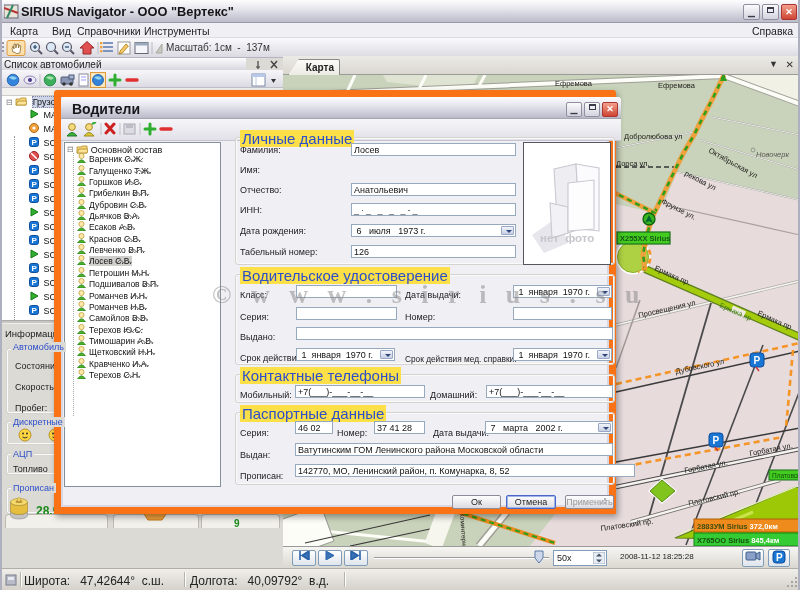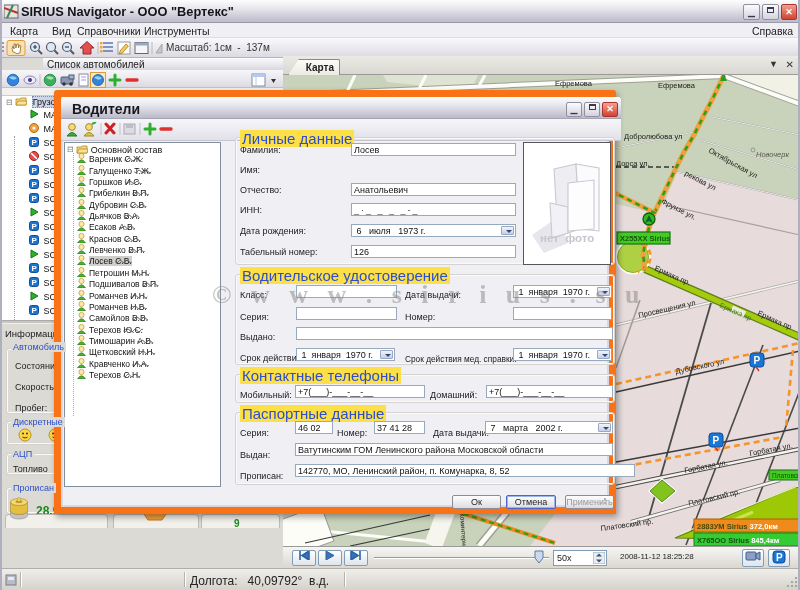--- a/index.html
+++ b/index.html
@@ -12,21 +12,21 @@
 .tbtn{position:absolute;top:4px;width:17px;height:16px;border:1px solid #8f8fa0;border-radius:2px;background:linear-gradient(#fbfbfd,#d4d3de);color:#3a3a4a;font-size:9px;text-align:center;line-height:14px;}
 .tbtn.close{background:linear-gradient(#f3a08c,#cf4432);border-color:#a33;color:#fff;font-weight:bold;}
 
 #menu{left:0;top:23px;width:800px;height:15px;background:#f0eff4;border-bottom:1px solid #dddce4;font-size:10.5px;color:#222;}
 #menu span{position:absolute;top:2px;}
 
 #tool{left:0;top:38px;width:800px;height:20px;background:linear-gradient(#fafafc,#dbdae2);border-bottom:1px solid #b5b4c0;}
 #tool .txt{position:absolute;left:166px;top:4px;font-size:10px;color:#333;}
 
 #lpanel{left:0;top:58px;width:283px;height:510px;background:#dcdad5;}
-#lphead{left:0;top:0;width:283px;height:14px;background:linear-gradient(#fcfcfd,#d5d4dd);border-bottom:1px solid #b9b8c2;font-size:10px;color:#222;margin-left:43px;}
+#lphead{left:0;top:0;width:246px;height:14px;background:linear-gradient(#fcfcfd,#d5d4dd);border-bottom:1px solid #b9b8c2;font-size:10px;color:#222;}
 #lptool{left:0;top:12px;width:283px;height:18px;background:linear-gradient(#f7f7fa,#dcdbe3);border-bottom:1px solid #c2c1cb;}
 #lgrid{left:0;top:30px;width:283px;height:8px;background:#f2f1ee;border-bottom:1px solid #ccc;font-size:8px;color:#555;}
 #ltree{left:0;top:38px;width:283px;height:224px;background:#fff;font-size:9px;color:#111;}
 #linfo{left:0;top:262px;width:283px;height:248px;background:#dcdad5;font-size:9px;color:#222;}
 .grp{color:#2c4ecb;font-size:9px;background:#dcdad5;padding:0 2px;z-index:3;}
 
 #tabbar{left:283px;top:56px;width:517px;height:19px;background:linear-gradient(#eceae5,#d9d7d0);border-bottom:1px solid #9a9a9a;}
 #tab{position:absolute;left:5px;top:3px;width:52px;height:16px;background:linear-gradient(#fcfbf8,#eceae2);border:1px solid #8a8a8a;border-bottom:none;border-radius:2px 2px 0 0;font-size:10px;font-weight:bold;color:#222;text-align:right;line-height:15px;padding-right:5px;clip-path:polygon(11px 0,100% 0,100% 100%,0 100%);}
 #map{left:283px;top:75px;width:517px;height:471px;background:#c9d2ba;overflow:hidden;}
 
@@ -452,20 +452,21 @@
     <div class="pbtn" style="left:485px;top:2px;width:22px;height:18px"><svg width="14" height="14">
           <rect x="1" y="1" width="12" height="12" rx="3" fill="#1976d2" stroke="#0c4d9e"></rect>
           <text x="4" y="11" font-size="10" fill="#fff" font-weight="bold">P</text>
         </svg></div>
   </div>
   <div class="abs" id="status">
     <svg class="abs" style="left:5px;top:5px" width="12" height="12">
         <rect x="1" y="1" width="10" height="10" fill="#b8bcc8" stroke="#7a7e8a"></rect>
         <rect x="3" y="3" width="6" height="3" fill="#e8eaf0"></rect>
       </svg>
+    <span style="position:absolute;left:24px;top:5px">Широта:&nbsp;&nbsp;&nbsp;47,42644°&nbsp;&nbsp;с.ш.</span>
     <span style="position:absolute;left:190px;top:5px">Долгота:&nbsp;&nbsp;&nbsp;40,09792°&nbsp;&nbsp;в.д.</span>
     <div style="position:absolute;left:20px;top:3px;width:1px;height:15px;background:#b5b2aa;box-shadow:1px 0 0 #fff"></div>
     <div style="position:absolute;left:184px;top:3px;width:1px;height:15px;background:#b5b2aa;box-shadow:1px 0 0 #fff"></div>
     <div style="position:absolute;left:344px;top:3px;width:1px;height:15px;background:#b5b2aa;box-shadow:1px 0 0 #fff"></div>
     <svg class="abs" style="right:2px;bottom:2px" width="12" height="12">
         <g fill="#a8a5a0">
           <rect x="9" y="9" width="2" height="2"></rect>
           <rect x="9" y="5" width="2" height="2"></rect>
           <rect x="9" y="1" width="2" height="2"></rect>
           <rect x="5" y="9" width="2" height="2"></rect>

